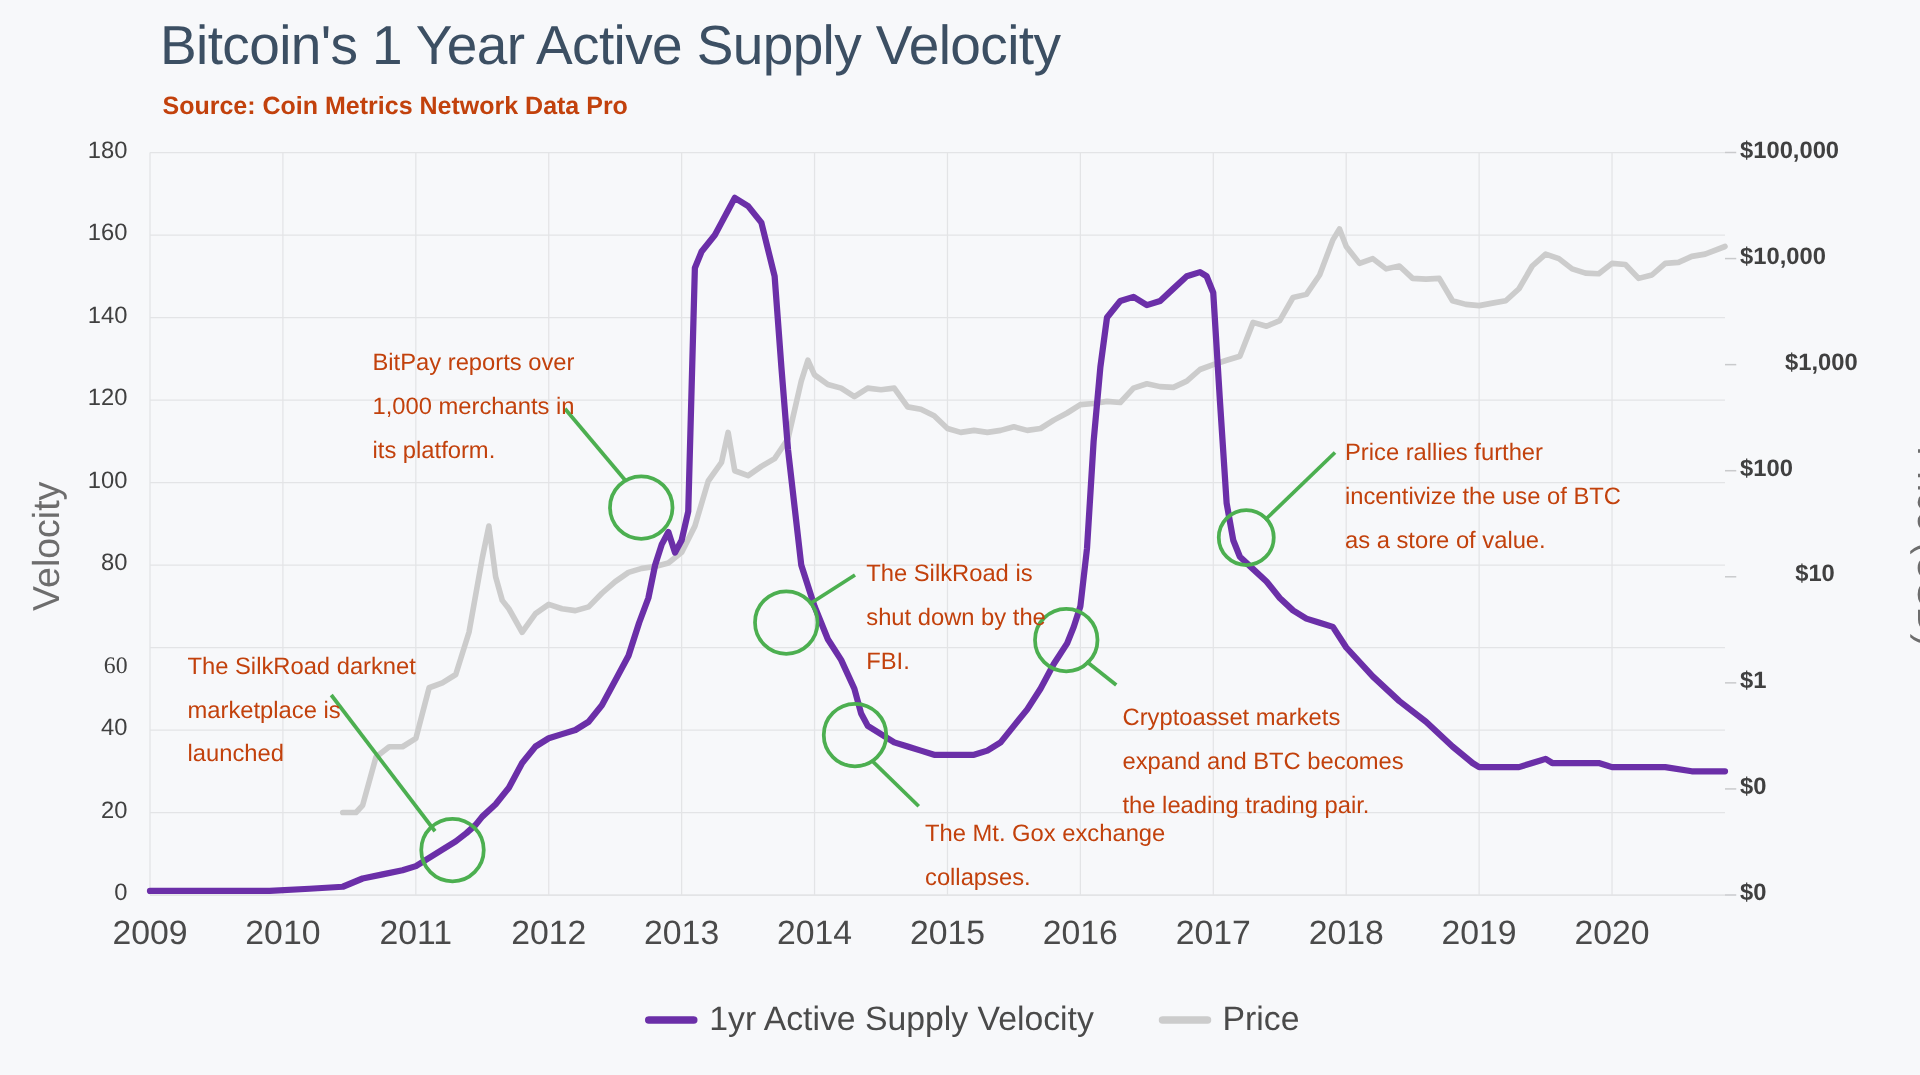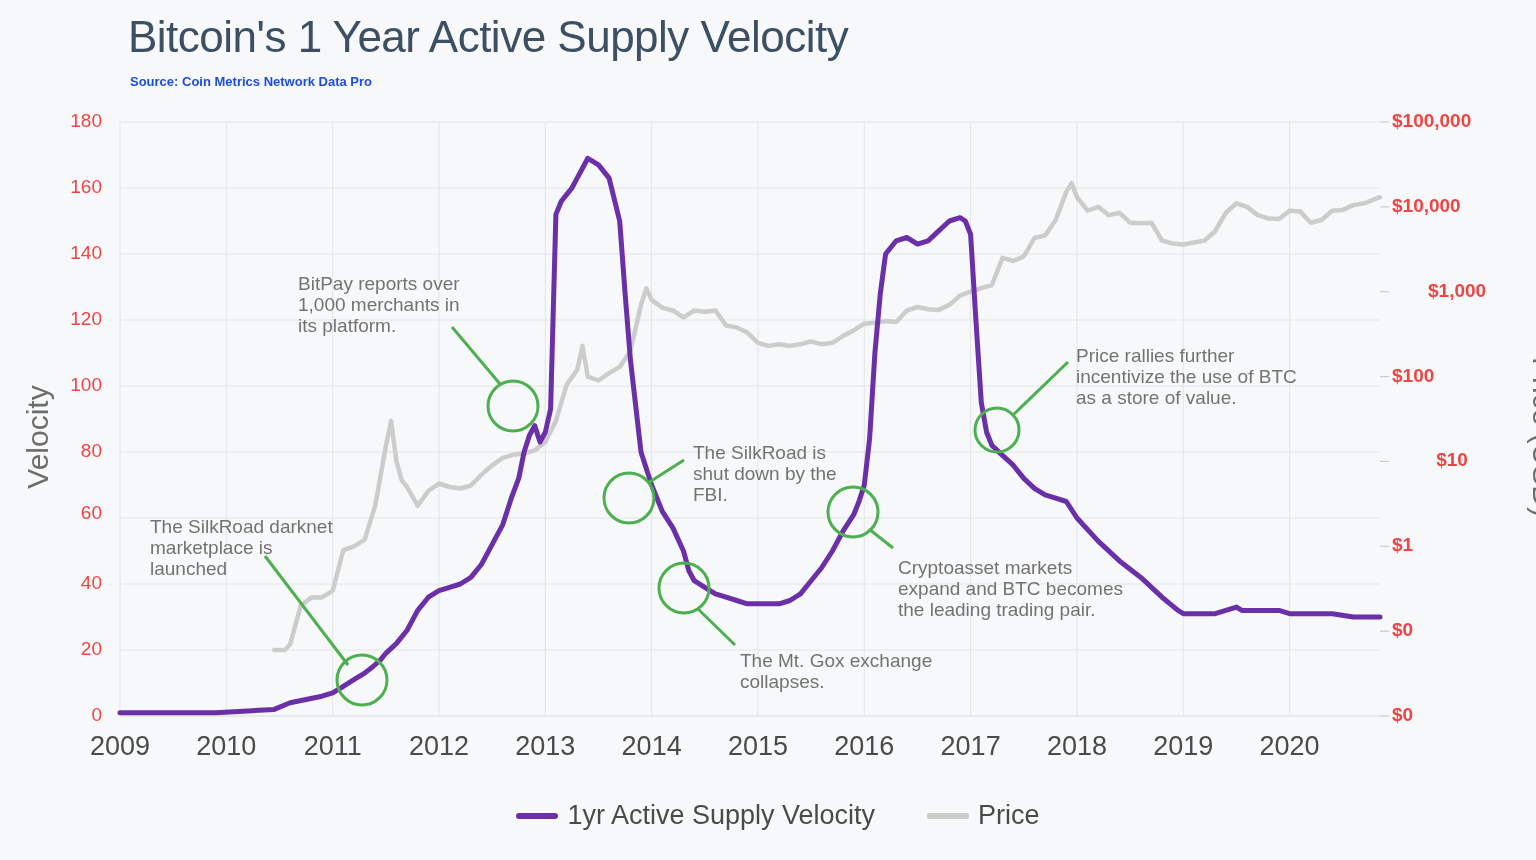--- a/index.html
+++ b/index.html
@@ -12,42 +12,42 @@
   }
   #chart-root{position:absolute;inset:0;}
 
   .title{
     position:absolute;left:128px;top:12px;
     font-size:44px;font-weight:400;color:#3c4f63;
     letter-spacing:-0.5px;white-space:nowrap;
   }
   .subtitle{
     position:absolute;left:130px;top:74px;
-    font-size:13px;font-weight:700;color:#1d4ed8;white-space:nowrap;
+    font-size:20px;font-weight:700;color:#c2410c;white-space:nowrap;
   }
 
   .axis-title{
     position:absolute;color:#6d6d6d;font-size:30px;font-weight:400;white-space:nowrap;
   }
   #y-left-title{
     left:-62px;top:420px;width:200px;text-align:center;
     transform:rotate(-90deg);transform-origin:center center;
   }
   #y-right-title{
     left:1418px;top:420px;width:250px;text-align:center;
     transform:rotate(90deg);transform-origin:center center;
   }
 
-  .tick{position:absolute;color:#ef4444;font-size:19px;white-space:nowrap;}
+  .tick{position:absolute;color:#404040;font-size:19px;white-space:nowrap;}
   .tick-left{text-align:right;width:70px;}
   .tick-right{text-align:left;width:120px;font-weight:bold;}
   .tick-x{text-align:center;width:110px;font-size:27px;color:#4a4a4a;}
 
   .annotation{
-    position:absolute;color:#737373;font-size:19px;line-height:21px;
+    position:absolute;color:#c2410c;font-size:19px;line-height:35px;
     white-space:pre-line;
   }
 
   .legend{
     position:absolute;left:0;right:0;top:800px;
     display:flex;justify-content:center;align-items:center;gap:52px;padding-left:20px;
   }
   .legend-item{display:flex;align-items:center;gap:9px;}
   .legend-swatch{display:block;width:42px;height:6px;border-radius:3px;}
   .legend-label{font-size:27px;color:#4a4a4a;}
@@ -121,21 +121,21 @@
       <g>
         <line x1="1068" y1="362" x2="1012" y2="416" stroke="#4caf50" stroke-width="3"></line>
         <circle cx="997" cy="430" r="22" fill="none" stroke="#4caf50" stroke-width="3"></circle>
       </g>
     </svg>
 
   <div id="ticks-left">
       <div class="tick tick-left" style="left: 32px; top: 704px;">0</div>
       <div class="tick tick-left" style="left: 32px; top: 638px;">20</div>
       <div class="tick tick-left" style="left: 32px; top: 572px;">40</div>
-      <div class="tick tick-left" style="left: 32px; top: 502px;">60</div>
+      <div class="tick tick-left" style="left: 32px; top: 522px; font-family: Liberation Serif, serif;">60</div>
       <div class="tick tick-left" style="left: 32px; top: 440px;">80</div>
       <div class="tick tick-left" style="left: 32px; top: 374px;">100</div>
       <div class="tick tick-left" style="left: 32px; top: 308px;">120</div>
       <div class="tick tick-left" style="left: 32px; top: 242px;">140</div>
       <div class="tick tick-left" style="left: 32px; top: 176px;">160</div>
       <div class="tick tick-left" style="left: 32px; top: 110px;">180</div>
     </div>
   <div id="ticks-right">
       <div class="tick tick-right" style="left: 1392px; top: 110px;">$100,000</div>
       <div class="tick tick-right" style="left: 1392px; top: 194.857px;">$10,000</div>

